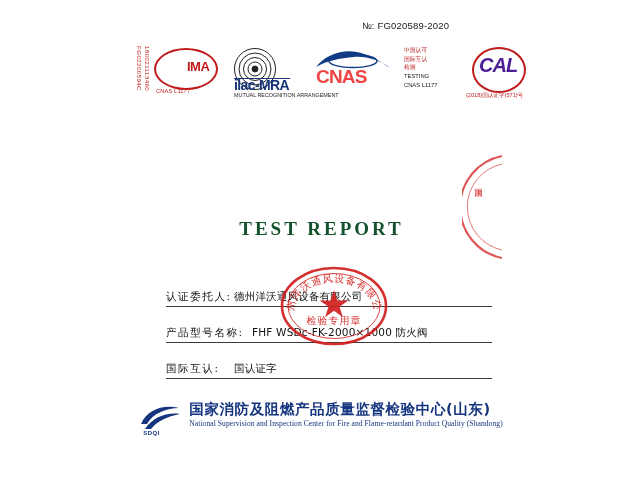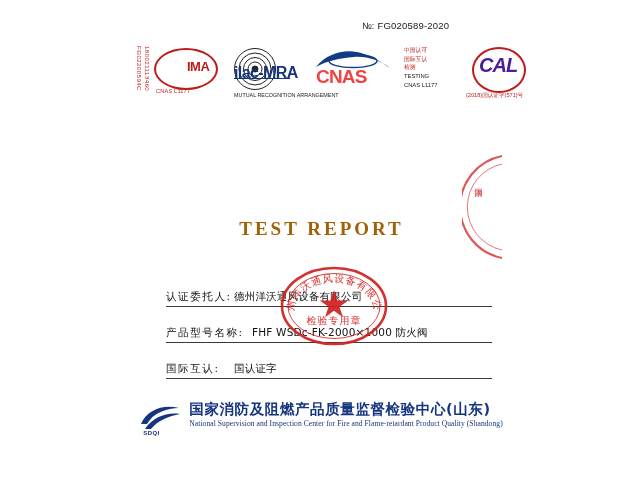--- a/index.html
+++ b/index.html
@@ -115,22 +115,22 @@
     transform: translate(-50%, -50%);
   }
   .logo-mra .target i:nth-child(1) { width: 40px; height: 40px; }
   .logo-mra .target i:nth-child(2) { width: 31px; height: 31px; }
   .logo-mra .target i:nth-child(3) { width: 22px; height: 22px; }
   .logo-mra .target i:nth-child(4) { width: 13px; height: 13px; }
   .logo-mra .target i:nth-child(5) { width: 5px; height: 5px; background: #222; }
   .logo-mra .wordmark {
     position: absolute;
     left: 6px;
-    top: 18px;
-    font-size: 16px;
+    top: 31px;
+    font-size: 14px;
     font-weight: bold;
     color: #18357a;
     letter-spacing: -0.6px;
     white-space: nowrap;
   }
   .logo-mra .rule {
     position: absolute;
     left: 6px;
     top: 32px;
     width: 56px;
@@ -237,21 +237,21 @@
   .title-en {
     position: absolute;
     left: 0;
     top: 218px;
     width: 640px;
     text-align: center;
     font-family: "Liberation Serif", serif;
     font-size: 19px;
     font-weight: bold;
     letter-spacing: 3px;
-    color: #a16207;
+    color: #14532d;
     text-indent: 3px;
   }
 
   
   .fields {
     position: absolute;
     left: 166px;
     top: 290px;
     width: 326px;
   }

